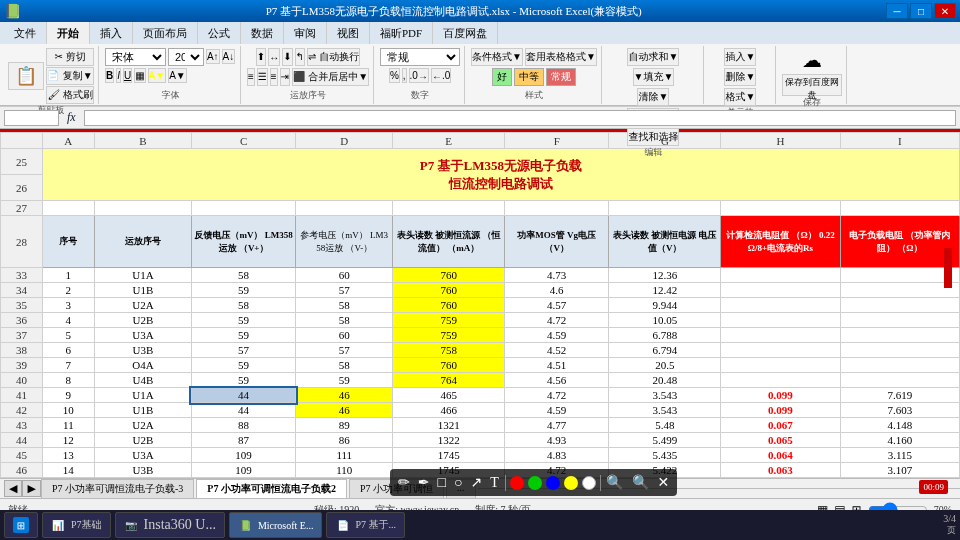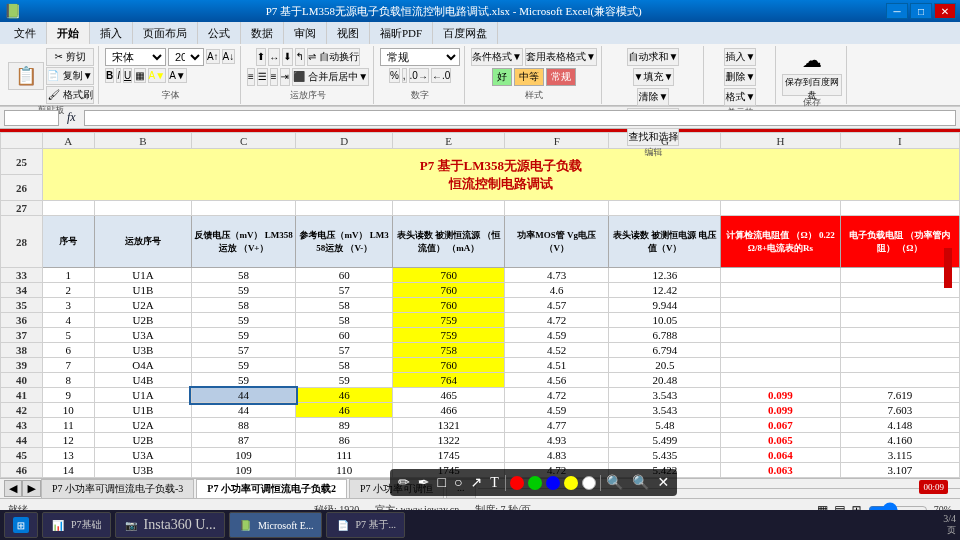--- a/index.html
+++ b/index.html
@@ -154,21 +154,21 @@
       padding: 1px 3px;
       white-space: nowrap;
       font-size: 11px;
       font-family: '宋体', SimSun, serif;
     }
     table.sheet .row-header {
       background: #f0f0f0;
       text-align: center;
       width: 28px;
       color: #333;
-      font-weight: bold;
+      font-weight: normal;
     }
     table.sheet .col-header {
       background: #f0f0f0;
       text-align: center;
       font-weight: normal;
       color: #333;
       height: 16px;
     }
 
     .cell-center { text-align: center; }
@@ -534,21 +534,21 @@
           <td></td>
           <td></td>
         </tr>
         <tr class="header-row">
           <td class="row-header">28</td>
           <td style="background: rgb(220, 230, 241); text-align: center; vertical-align: middle; font-size: 9px; font-weight: bold; height: 52px; white-space: normal; word-break: break-all; border: 1px solid rgb(170, 170, 170); padding: 1px 2px;">序号</td>
           <td style="background: rgb(220, 230, 241); text-align: center; vertical-align: middle; font-size: 9px; font-weight: bold; height: 52px; white-space: normal; word-break: break-all; border: 1px solid rgb(170, 170, 170); padding: 1px 2px;">运放序号</td>
           <td style="background: rgb(220, 230, 241); text-align: center; vertical-align: middle; font-size: 9px; font-weight: bold; height: 52px; white-space: normal; word-break: break-all; border: 1px solid rgb(170, 170, 170); padding: 1px 2px;">反馈电压（mV）
 LM358运放
 （V+）</td>
-          <td style="background: rgb(220, 230, 241); text-align: center; vertical-align: middle; font-size: 9px; font-weight: bold; height: 52px; white-space: normal; word-break: break-all; border: 1px solid rgb(170, 170, 170); padding: 1px 2px;">参考电压（mV）
+          <td style="background: rgb(220, 230, 241); text-align: center; vertical-align: middle; font-size: 9px; font-weight: normal; height: 52px; white-space: normal; word-break: break-all; border: 1px solid rgb(170, 170, 170); padding: 1px 2px;">参考电压（mV）
 LM358运放
 （V-）</td>
           <td style="background: rgb(220, 230, 241); text-align: center; vertical-align: middle; font-size: 9px; font-weight: bold; height: 52px; white-space: normal; word-break: break-all; border: 1px solid rgb(170, 170, 170); padding: 1px 2px;">表头读数
 被测恒流源
 （恒流值）
 （mA）</td>
           <td style="background: rgb(220, 230, 241); text-align: center; vertical-align: middle; font-size: 9px; font-weight: bold; height: 52px; white-space: normal; word-break: break-all; border: 1px solid rgb(170, 170, 170); padding: 1px 2px;">功率MOS管
 Vg电压（V）</td>
           <td style="background: rgb(220, 230, 241); text-align: center; vertical-align: middle; font-size: 9px; font-weight: bold; height: 52px; white-space: normal; word-break: break-all; border: 1px solid rgb(170, 170, 170); padding: 1px 2px;">表头读数
 被测恒电源

